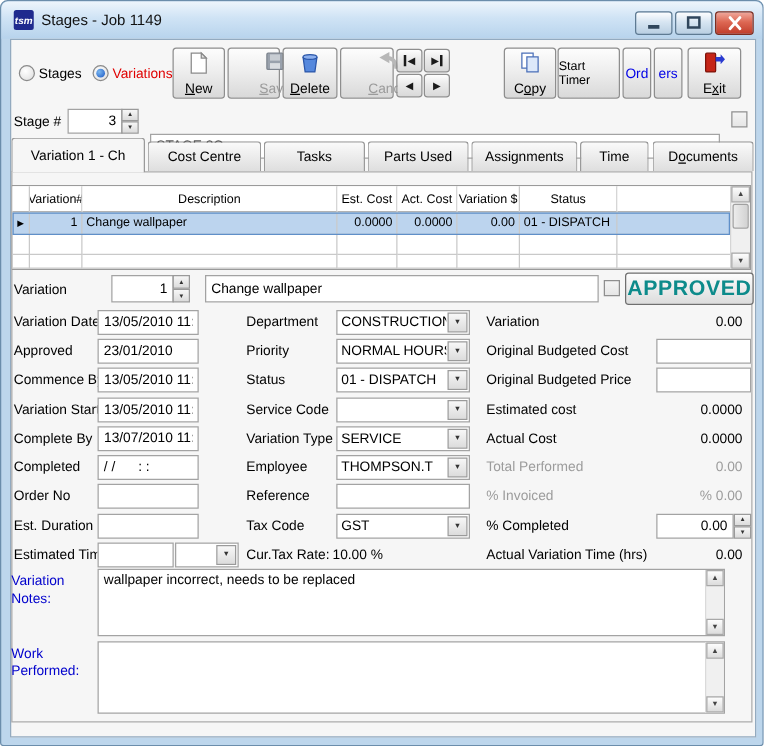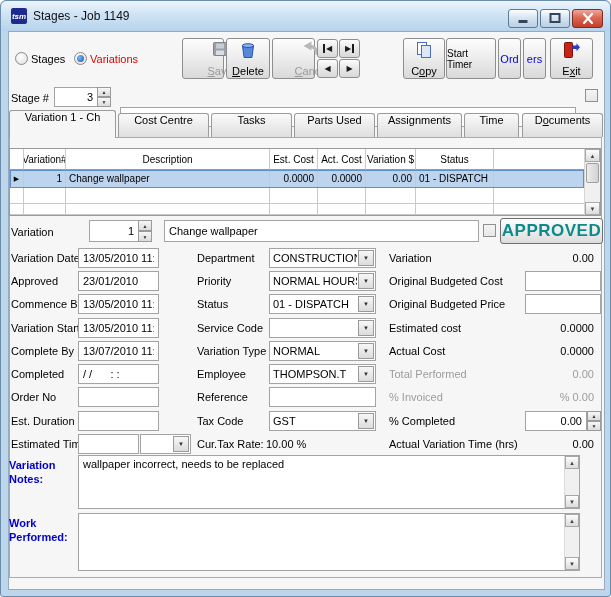--- a/index.html
+++ b/index.html
@@ -14,21 +14,21 @@
   .title{position:absolute;left:32px;top:8px;font-size:12px;color:#111;}
   .wbtn{position:absolute;top:8px;width:30px;height:19px;border:1px solid #5e7a92;border-radius:3px;
     background:linear-gradient(#fdfdfe,#d7e5f2 45%,#b9cfe2);display:flex;align-items:center;justify-content:center;box-sizing:border-box;}
   .wbtn.close{background:linear-gradient(#f0a79b,#dd6753 45%,#c13e2c);border-color:#7d2d20;}
   
   .client{position:absolute;left:7px;top:30px;width:597px;height:559px;background:#f6f6f6;border:1px solid #93aabf;box-sizing:border-box;}
   
   .lbl{position:absolute;font-size:11px;color:#000;white-space:nowrap;}
   .red{color:#e00000;}
   .gray{color:#9c9c9c;}
-  .bluelbl{position:absolute;color:#0000cc;font-weight:bold;font-size:11px;width:66px;line-height:1.25;}
+  .bluelbl{position:absolute;color:#0000cc;font-weight:normal;font-size:11px;width:66px;line-height:1.25;}
   
   .radio{position:absolute;width:13px;height:13px;border-radius:50%;border:1px solid #8a8a8a;
     background:radial-gradient(circle at 40% 35%,#ffffff,#dcdcdc);box-sizing:border-box;}
   .radio.sel::after{content:"";display:block;width:7px;height:7px;margin:2px;border-radius:50%;
     background:radial-gradient(circle at 35% 35%,#7ab8f0,#1a56c4);}
   
   .cb{position:absolute;width:13px;height:13px;border:1px solid #8f8f8f;background:linear-gradient(#f4f4f4,#e6e6e6);box-sizing:border-box;}
   
   .tbtn{position:absolute;top:37px;height:41px;border:1px solid #8e8e8e;border-radius:3px;
     background:linear-gradient(#fdfdfd,#eeeeee 45%,#d9d9d9);display:flex;flex-direction:column;
@@ -53,21 +53,21 @@
   .combo .carr{width:16px;align-self:stretch;margin:1px;border:1px solid #9a9a9a;
     background:linear-gradient(#f7f7f7,#dcdcdc);display:flex;align-items:center;justify-content:center;
     font-size:6px;color:#333;box-sizing:border-box;}
   .spinner{position:absolute;width:14px;display:flex;flex-direction:column;box-sizing:border-box;}
   .sparr{flex:1;border:1px solid #9a9a9a;background:linear-gradient(#f7f7f7,#dcdcdc);
     font-size:5px;color:#333;display:flex;align-items:center;justify-content:center;}
   .rval{position:absolute;font-size:11px;width:120px;text-align:right;white-space:nowrap;}
   
   .panel{position:absolute;left:8px;top:136px;width:593px;height:441px;border:1px solid #ababab;box-sizing:border-box;}
   .tab{position:absolute;top:112px;height:24px;border:1px solid #9a9a9a;border-bottom:none;border-radius:3px 3px 0 0;
-    background:linear-gradient(#fafafa,#dedede);font-size:11px;display:flex;justify-content:center;
+    background:linear-gradient(#fafafa,#dedede);font-size:11px;display:flex;align-items:center;justify-content:center;
     box-sizing:border-box;z-index:1;}
   .tab.active{top:109px;height:28px;background:#f6f6f6;z-index:2;}
   
   .grid{position:absolute;left:8px;top:147px;width:592px;height:68px;border:1px solid #9a9a9a;background:#fff;
     box-sizing:border-box;font-size:10px;display:flex;z-index:1;}
   .gridbody{width:575px;display:flex;flex-direction:column;}
   .grow{display:flex;}
   .gc{border-right:1px solid #c9c9c9;border-bottom:1px solid #c9c9c9;box-sizing:border-box;
     padding:0 3px;display:flex;align-items:center;overflow:hidden;white-space:nowrap;}
   .gc.rt{justify-content:flex-end;}
@@ -116,20 +116,27 @@
     </div>
   </div>
 
   <div class="client"></div>
 
   <div class="radio abs" style="left:14px;top:51px"></div>
   <div class="lbl" style="left:30px;top:52px">Stages</div>
   <div class="radio sel abs" style="left:73px;top:51px"></div>
   <div class="lbl red" style="left:89px;top:52px">Variations</div>
 
+  <div class="tbtn" style="left:137px;width:42px">
+    <svg class="ticon" width="16" height="19" viewBox="0 0 16 19">
+        <path d="M2 1.5h8l4 4v12H2z" fill="#fff" stroke="#8a8a8a"></path>
+        <path d="M10 1.5v4h4z" fill="#e2e2e2" stroke="#8a8a8a"></path>
+      </svg>
+    <div><span></span><span class="u">N</span><span>ew</span></div>
+  </div>
   <div class="tbtn disabled" style="left:181px;width:42px">
     <svg class="ticon" width="16" height="17" viewBox="0 0 16 17">
         <rect x="1.5" y="1.5" width="13" height="13" rx="1" fill="#99a1ac" stroke="#7d848e"></rect>
         <rect x="4" y="2.5" width="8" height="5" fill="#c8cdd3"></rect>
         <rect x="4" y="9.5" width="8" height="4.5" fill="#dadde1"></rect>
       </svg>
     <div><span></span><span class="u">S</span><span>ave</span></div>
   </div>
   <div class="tbtn disabled" style="left:271px;width:43px">
     <svg class="ticon" width="18" height="17" viewBox="0 0 18 17">
@@ -317,21 +324,21 @@
     <span class="cval">01 - DISPATCH</span>
     <span class="carr">▼</span>
   </div>
   <div class="lbl" style="left:196px;top:321px">Service Code</div>
   <div class="combo" style="left:268px;top:317px;width:107px">
     <span class="cval"></span>
     <span class="carr">▼</span>
   </div>
   <div class="lbl" style="left:196px;top:344px">Variation Type</div>
   <div class="combo" style="left:268px;top:340px;width:107px">
-    <span class="cval">NORMAL</span>
+    <span class="cval">SERVICE</span>
     <span class="carr">▼</span>
   </div>
   <div class="lbl" style="left:196px;top:367px">Employee</div>
   <div class="combo" style="left:268px;top:363px;width:107px">
     <span class="cval">THOMPSON.T</span>
     <span class="carr">▼</span>
   </div>
   <div class="lbl" style="left:196px;top:390px">Reference</div>
   <input class="inp" style="left: 268px; top: 386px; width: 107px;" value="">
   <div class="lbl" style="left:196px;top:414px">Tax Code</div>

